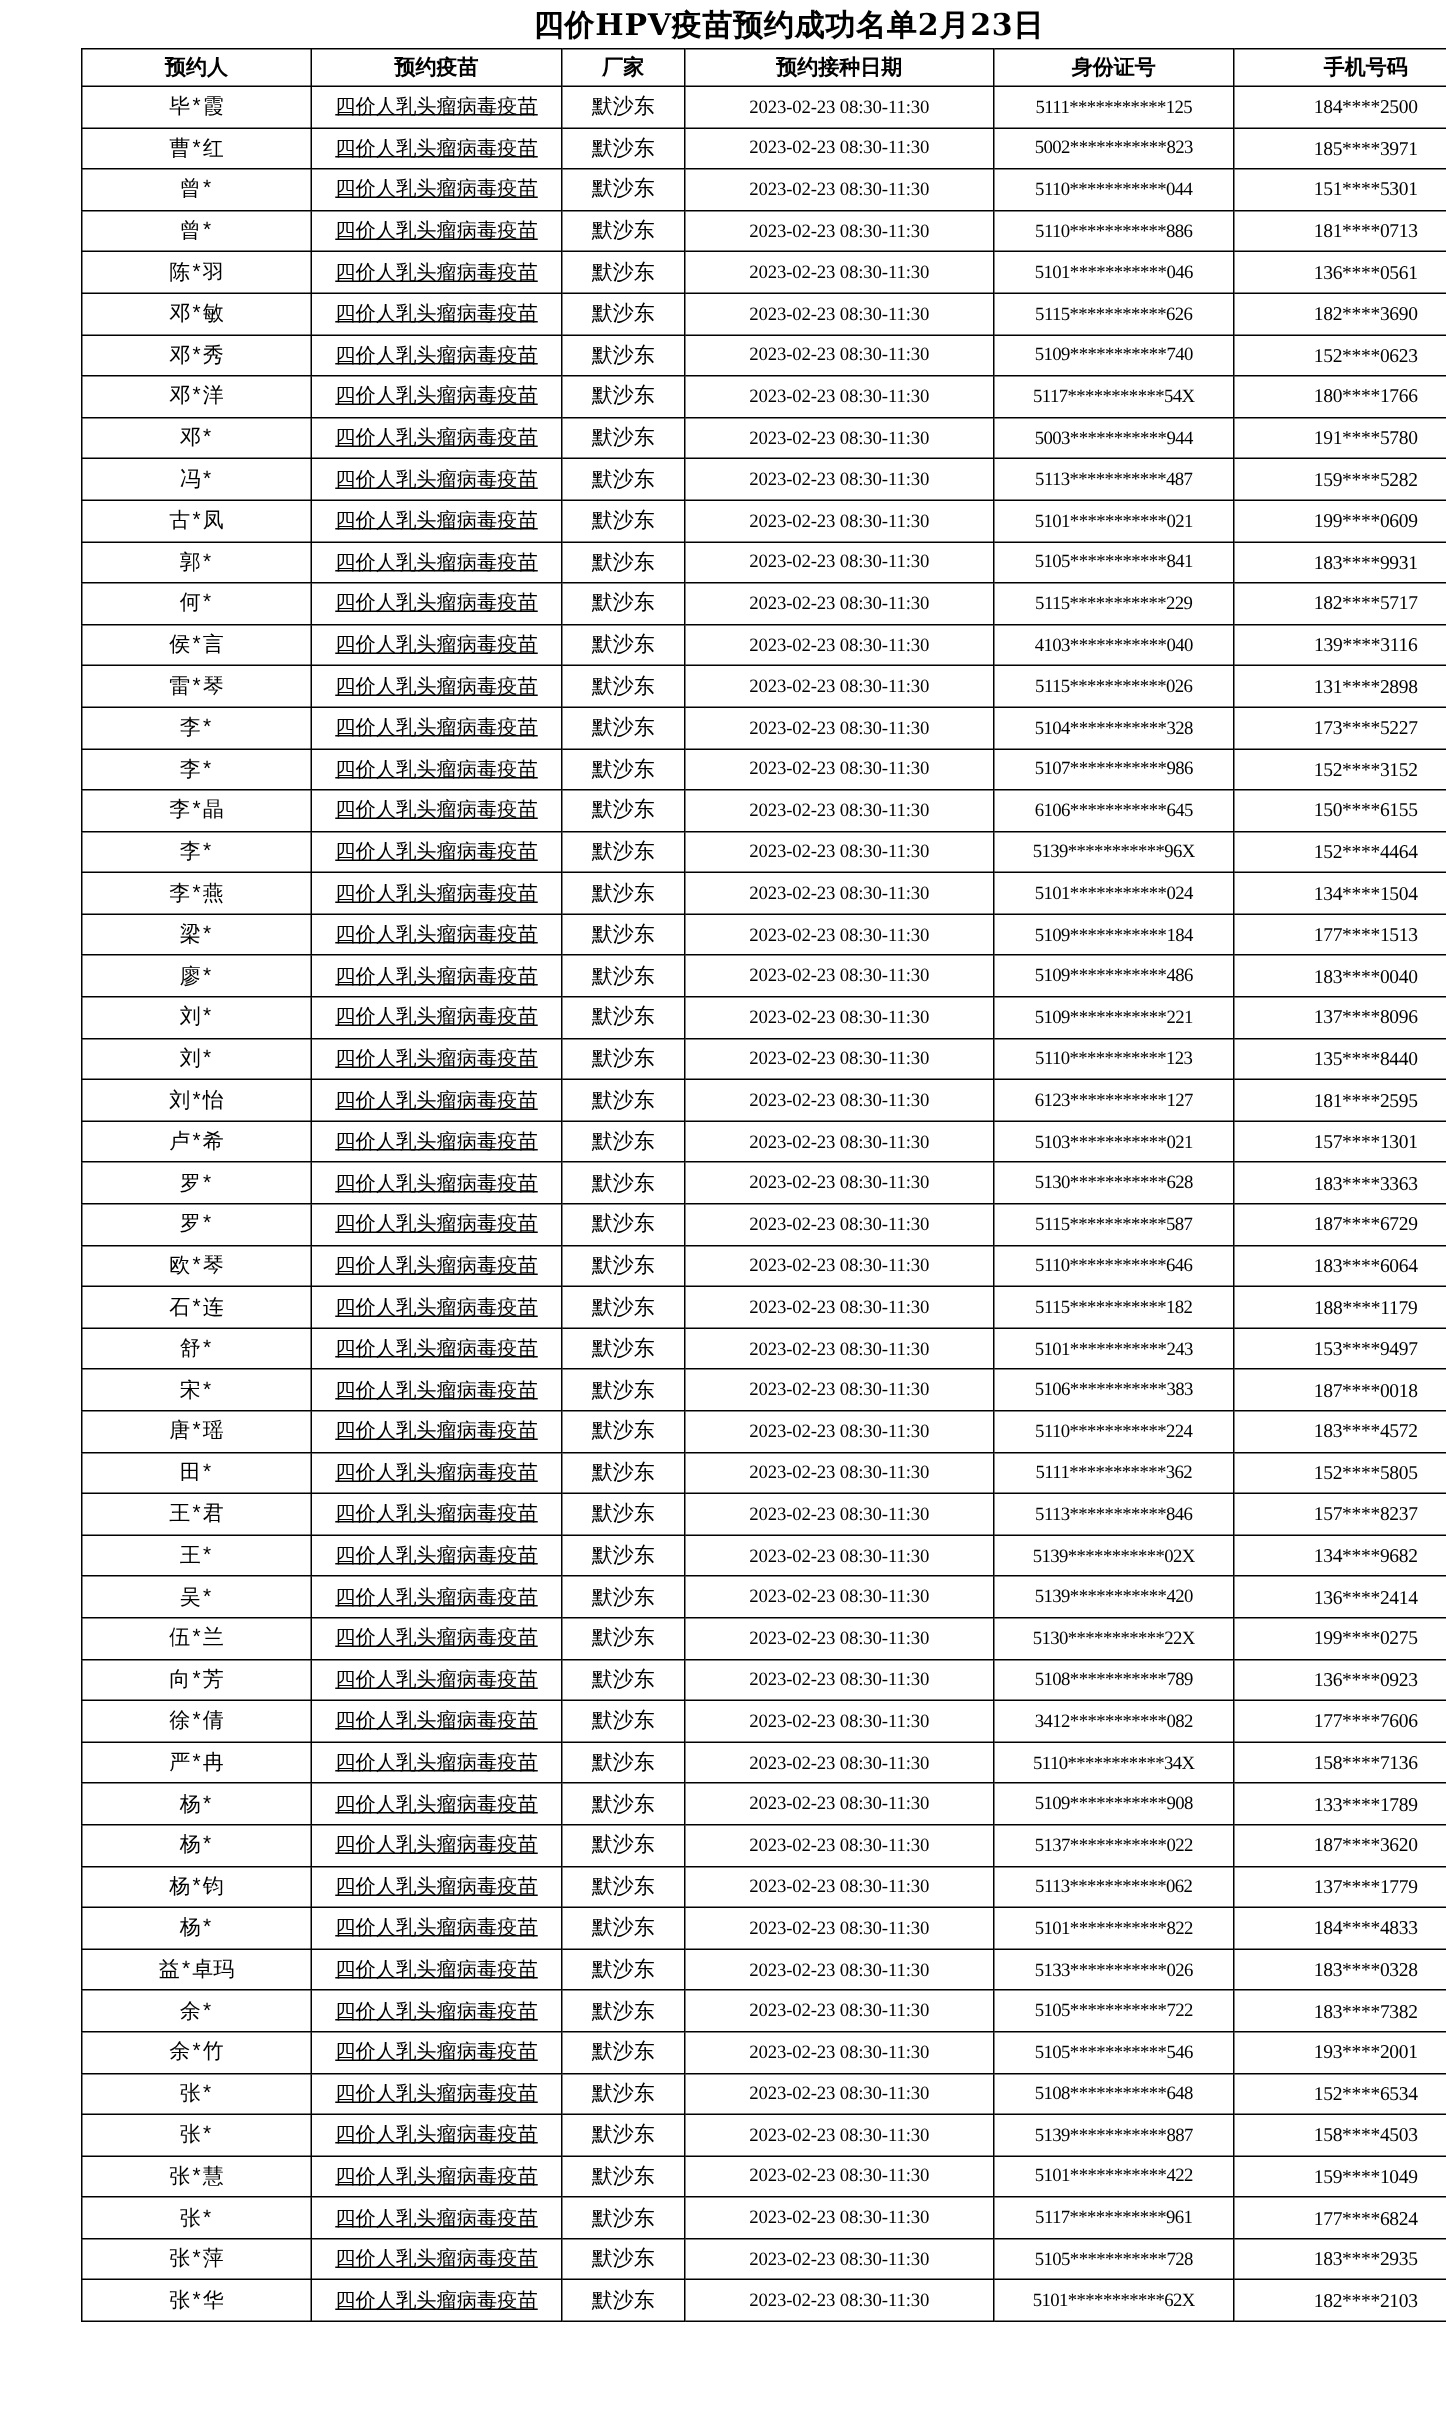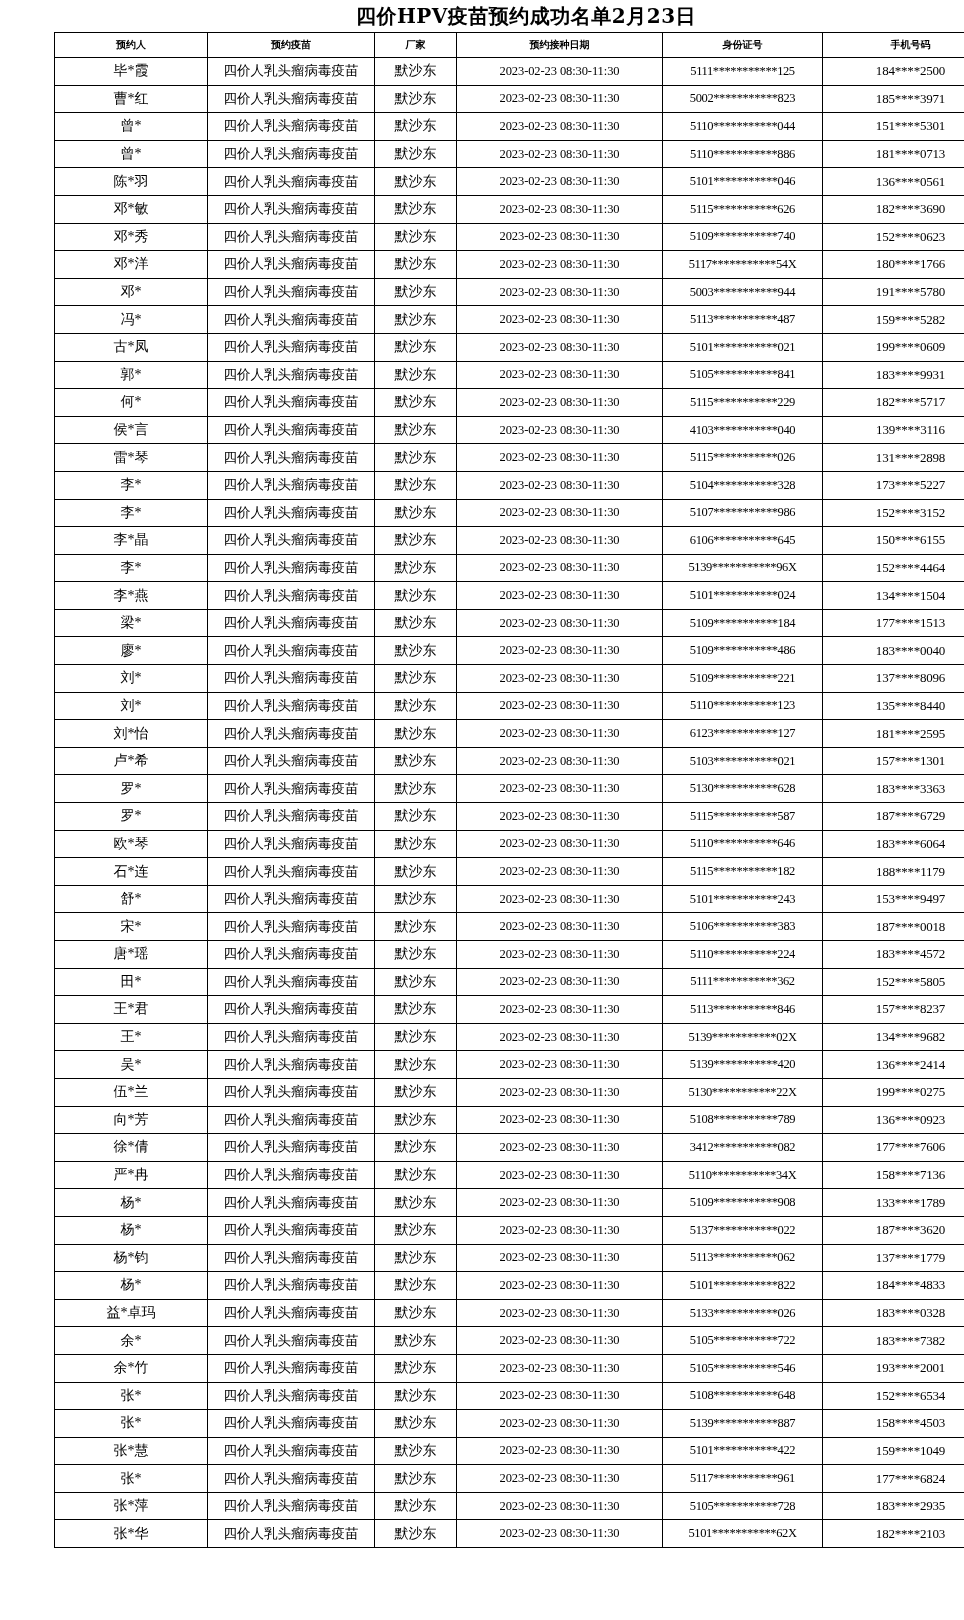--- a/index.html
+++ b/index.html
@@ -44,35 +44,35 @@
     border: 1px solid #000;
     text-align: center;
     vertical-align: middle;
     padding: 0;
     height: 26.6px;
     overflow: hidden;
     white-space: nowrap;
   }
   table.roster th {
     font-weight: bold;
-    font-size: 10px;
+    font-size: 14px;
     height: 24px;
     font-family: "DejaVu Serif", "Liberation Serif", serif;
     text-align: center;
   }
   
   col.c-name    { width: 153px; }
   col.c-vaccine { width: 167px; }
   col.c-maker   { width: 82px;  }
   col.c-date    { width: 206px; }
   col.c-idno    { width: 160px; }
   col.c-phone   { width: 176px; }
 
-  td.cell-name    { font-size: 14px; font-family: Liberation Serif, serif; margin-top: 48px; }
-  td.cell-vaccine { font-size: 13.5px; font-family: "DejaVu Serif","Liberation Serif",serif; }
+  td.cell-name    { font-size: 14px; font-family: Liberation Mono, monospace; margin-top: 48px; }
+  td.cell-vaccine { font-size: 13.5px; font-family: "DejaVu Serif","Liberation Serif",serif; text-decoration: underline; }
   td.cell-maker   { font-size: 14px; font-family: "DejaVu Serif","Liberation Serif",serif; margin-left: 32px; }
   td.cell-date    { font-size: 12.5px; letter-spacing: -0.1px; }
   td.cell-idno    { font-size: 12.5px; letter-spacing: -0.4px; }
   td.cell-phone   { font-size: 13px; letter-spacing: -0.2px; }
 </style>
 </head>
 <body>
 
 <div class="page">
 

